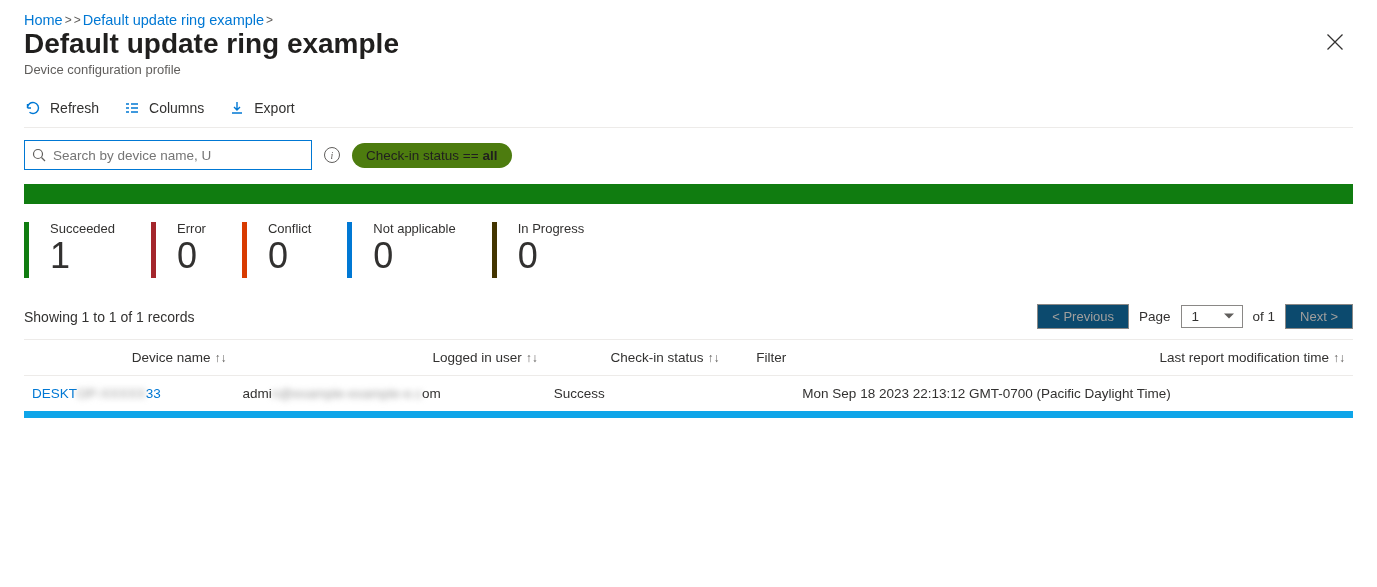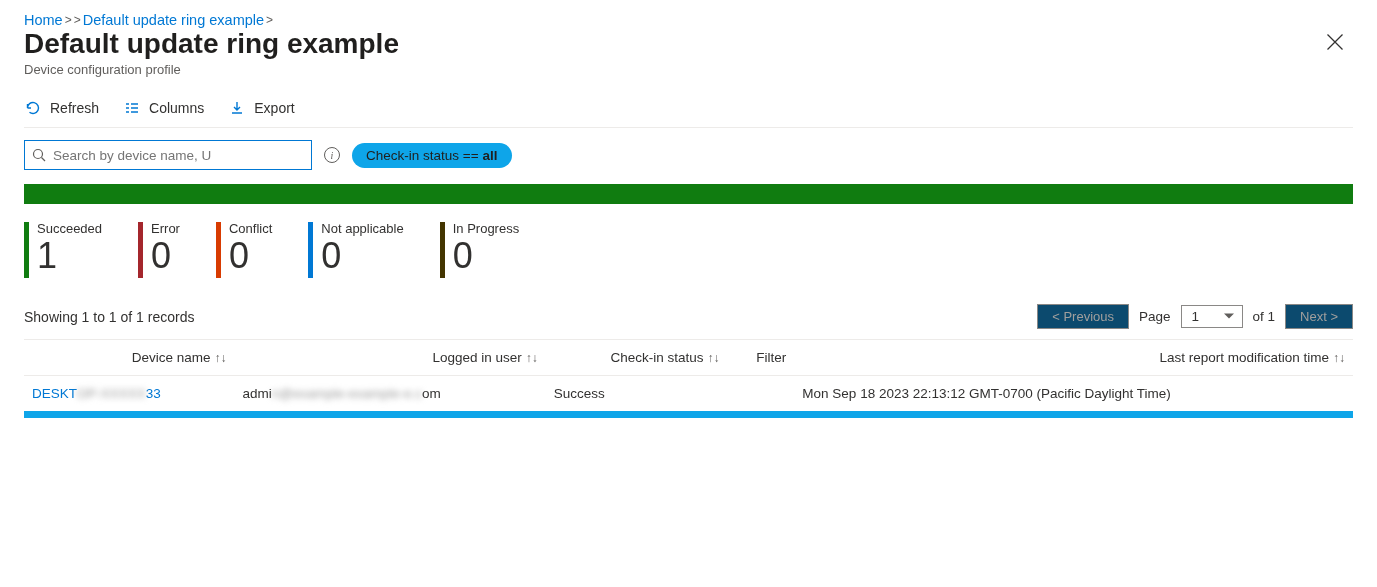--- a/index.html
+++ b/index.html
@@ -28,29 +28,29 @@
     .tool-btn { display: inline-flex; align-items: center; gap: 8px; cursor: pointer; color: #323130; }
     .tool-btn .icon { color: #0078d4; width: 18px; height: 18px; display: inline-flex; align-items: center; justify-content: center; }
     .icon svg { width: 16px; height: 16px; display: block; }
 
     
     .filter-row { display: flex; align-items: center; gap: 12px; margin-top: 12px; margin-bottom: 14px; }
     .search-wrap { display: flex; align-items: center; border: 1px solid #0078d4; width: 288px; height: 30px; padding: 0 6px; gap: 6px; }
     .search-wrap .icon { color: #605e5c; }
     .search-wrap input { border: none; outline: none; font-size: 13.5px; width: 100%; color: #323130; }
     .info-icon { width: 16px; height: 16px; border: 1px solid #605e5c; border-radius: 50%; display: inline-flex; align-items: center; justify-content: center; font-size: 10px; color: #605e5c; font-style: italic; font-family: Georgia, serif; }
-    .chip { background: #0ea5e9; color: #201f1e; border-radius: 14px; padding: 5px 14px; font-size: 13.5px; display: inline-flex; align-items: center; gap: 4px; cursor: pointer; }
+    .chip { background: #4d7c0f; color: #201f1e; border-radius: 14px; padding: 5px 14px; font-size: 13.5px; display: inline-flex; align-items: center; gap: 4px; cursor: pointer; }
     .chip b { font-weight: 700; }
 
     
     .progress-bar { height: 20px; background: #107c10; width: 100%; }
 
     
     .stats { display: flex; gap: 36px; margin-top: 18px; }
-    .stat { display: flex; gap: 8px; }
+    .stat { display: flex; gap: 21px; }
     .stat-bar { width: 5px; height: 56px; }
     .stat-content { display: flex; flex-direction: column; }
     .stat-label { font-size: 13px; color: #323130; line-height: 14px; }
     .stat-value { font-size: 36px; font-weight: 400; color: #323130; line-height: 40px; }
 
     
     .meta-row { display: flex; justify-content: space-between; align-items: center; margin-top: 26px; margin-bottom: 10px; }
     .records-info { font-size: 14px; color: #323130; }
     .pager { display: flex; align-items: center; gap: 10px; font-size: 13.5px; }
     .pager button { border: 1px solid #8a8886; background: #0c4a6e; color: #a19f9d; padding: 4px 14px; font-size: 13px; cursor: default; }

